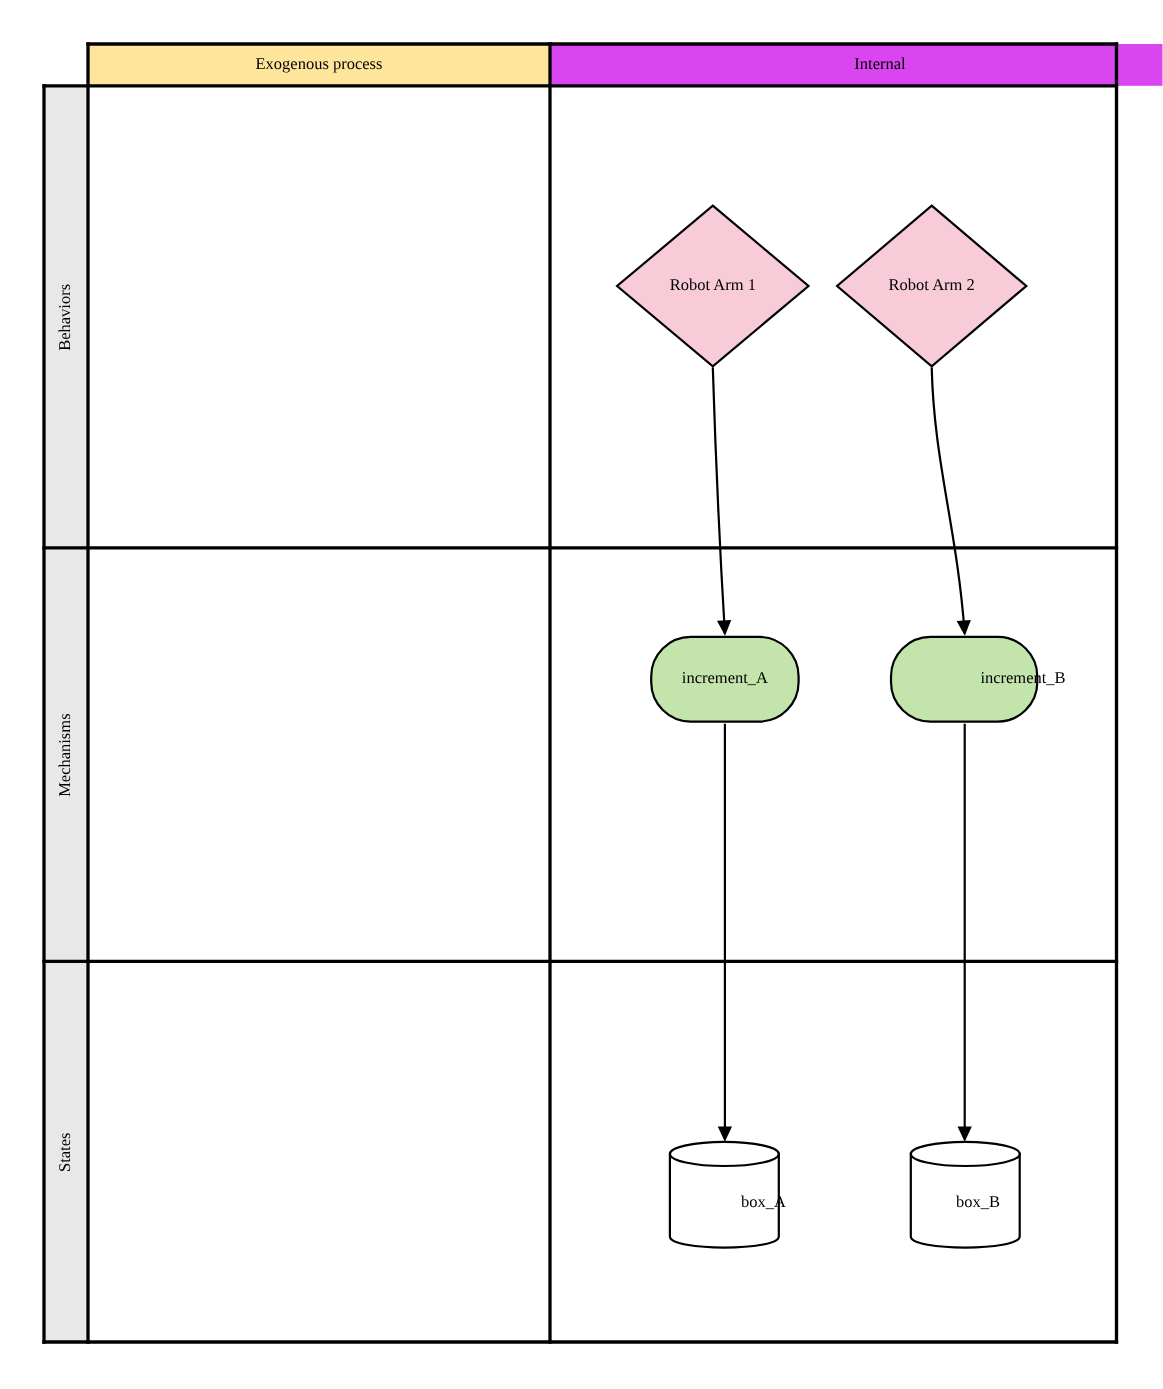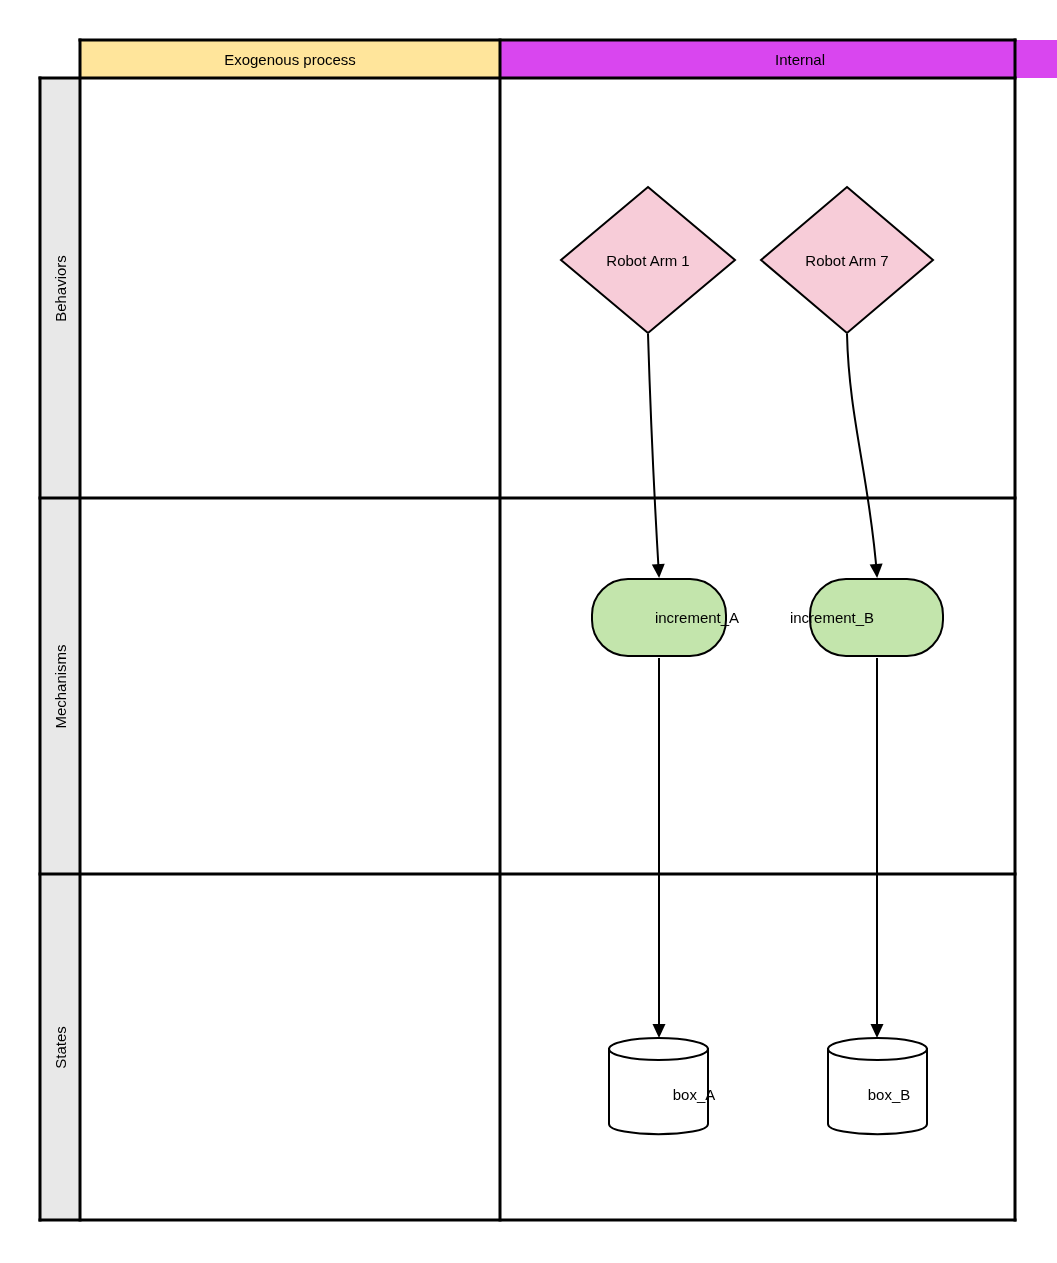--- a/index.html
+++ b/index.html
@@ -1,21 +1,21 @@
 <!DOCTYPE html>
 <html><head>
 <meta charset="utf-8">
 <style>
   html, body { margin: 0; padding: 0; background: #ffffff; }
   #canvas {
     position: relative;
     width: 1057px;
     height: 1263px;
     background: #ffffff;
-    font-family: Liberation Sans, sans-serif;
+    font-family: Liberation Serif, serif;
     color: #000000;
     overflow: hidden;
   }
   .cell {
     position: absolute;
     display: flex;
     align-items: center;
     justify-content: center;
     box-sizing: border-box;
     font-size: 15px;
@@ -105,19 +105,19 @@
         <ellipse class="shape" cx="658.5" cy="1049" rx="49.5" ry="11" fill="#ffffff"></ellipse>
       </g>
       <g>
         <path class="shape" d="M828,1049 L828,1124 C828,1137.5 927,1137.5 927,1124 L927,1049 Z" fill="#ffffff"></path>
         <ellipse class="shape" cx="877.5" cy="1049" rx="49.5" ry="11" fill="#ffffff"></ellipse>
       </g>
     </g>
   </svg>
 
   <div class="node-label" style="left:648px; top:260px;">Robot Arm 1</div>
-  <div class="node-label" style="left:847px; top:260px;">Robot Arm 7</div>
-  <div class="node-label" style="left:697px; top:617px;">increment_A</div>
-  <div class="node-label" style="left:832px; top:617px;">increment_B</div>
+  <div class="node-label" style="left:847px; top:260px;">Robot Arm 2</div>
+  <div class="node-label" style="left:659px; top:617px;">increment_A</div>
+  <div class="node-label" style="left:930px; top:617px;">increment_B</div>
   <div class="node-label" style="left:658px; top:1094px;margin-left:36px;">box_A</div>
   <div class="node-label" style="left:877px; top:1094px;margin-left:12px;">box_B</div>
 
 </div>
 
 </body></html>

